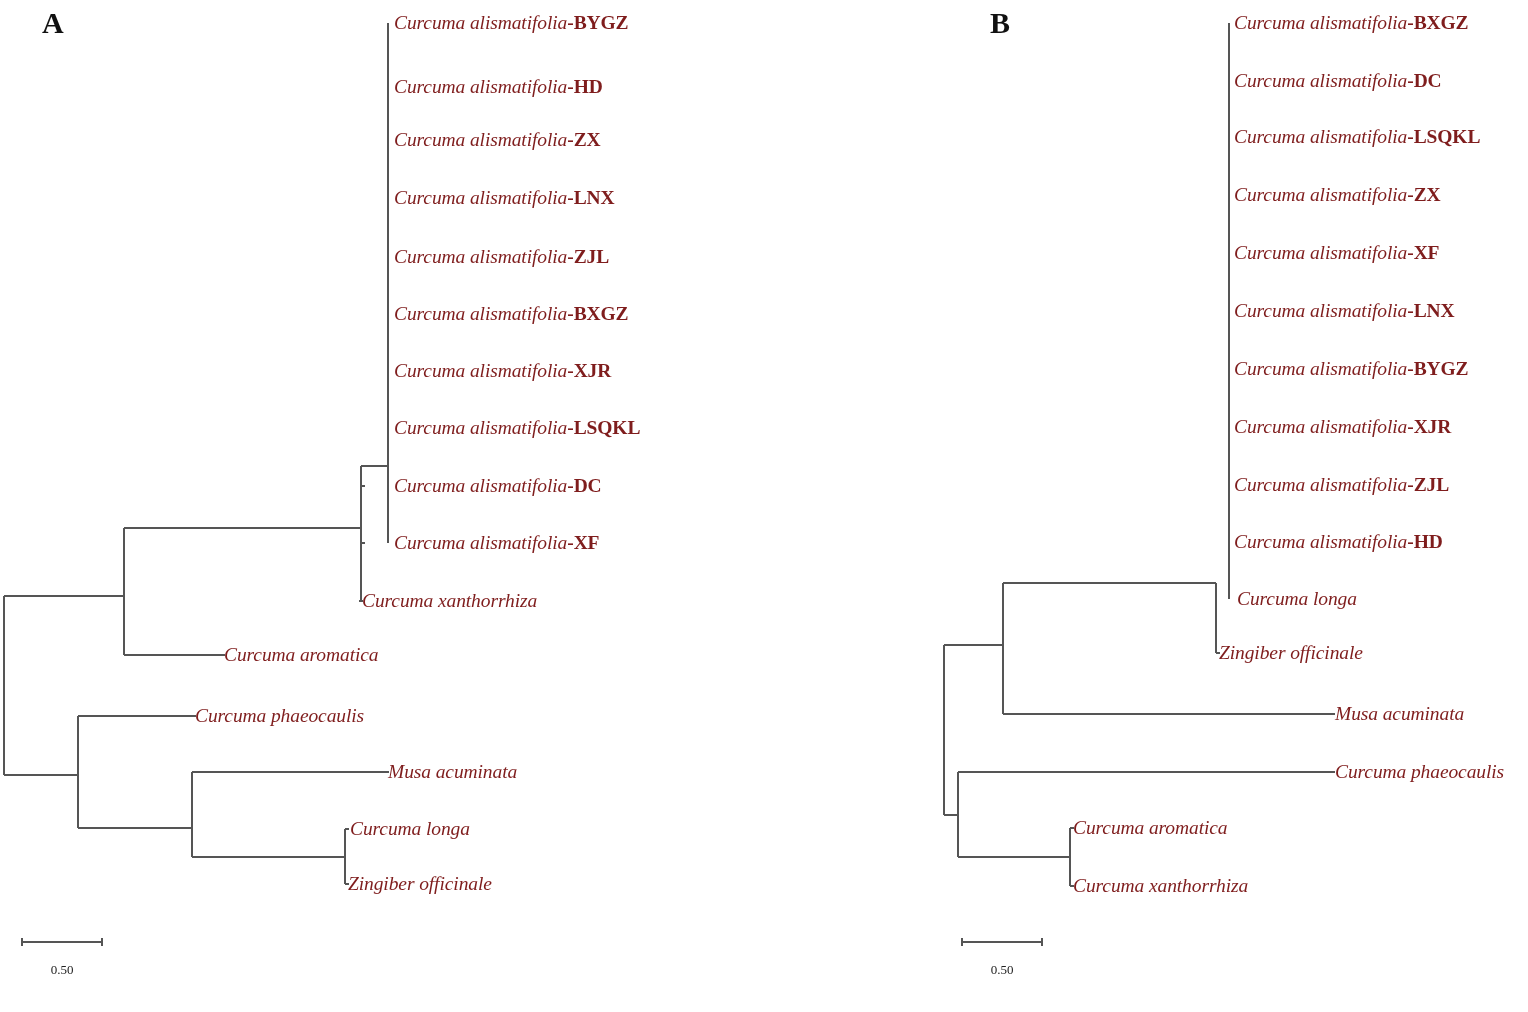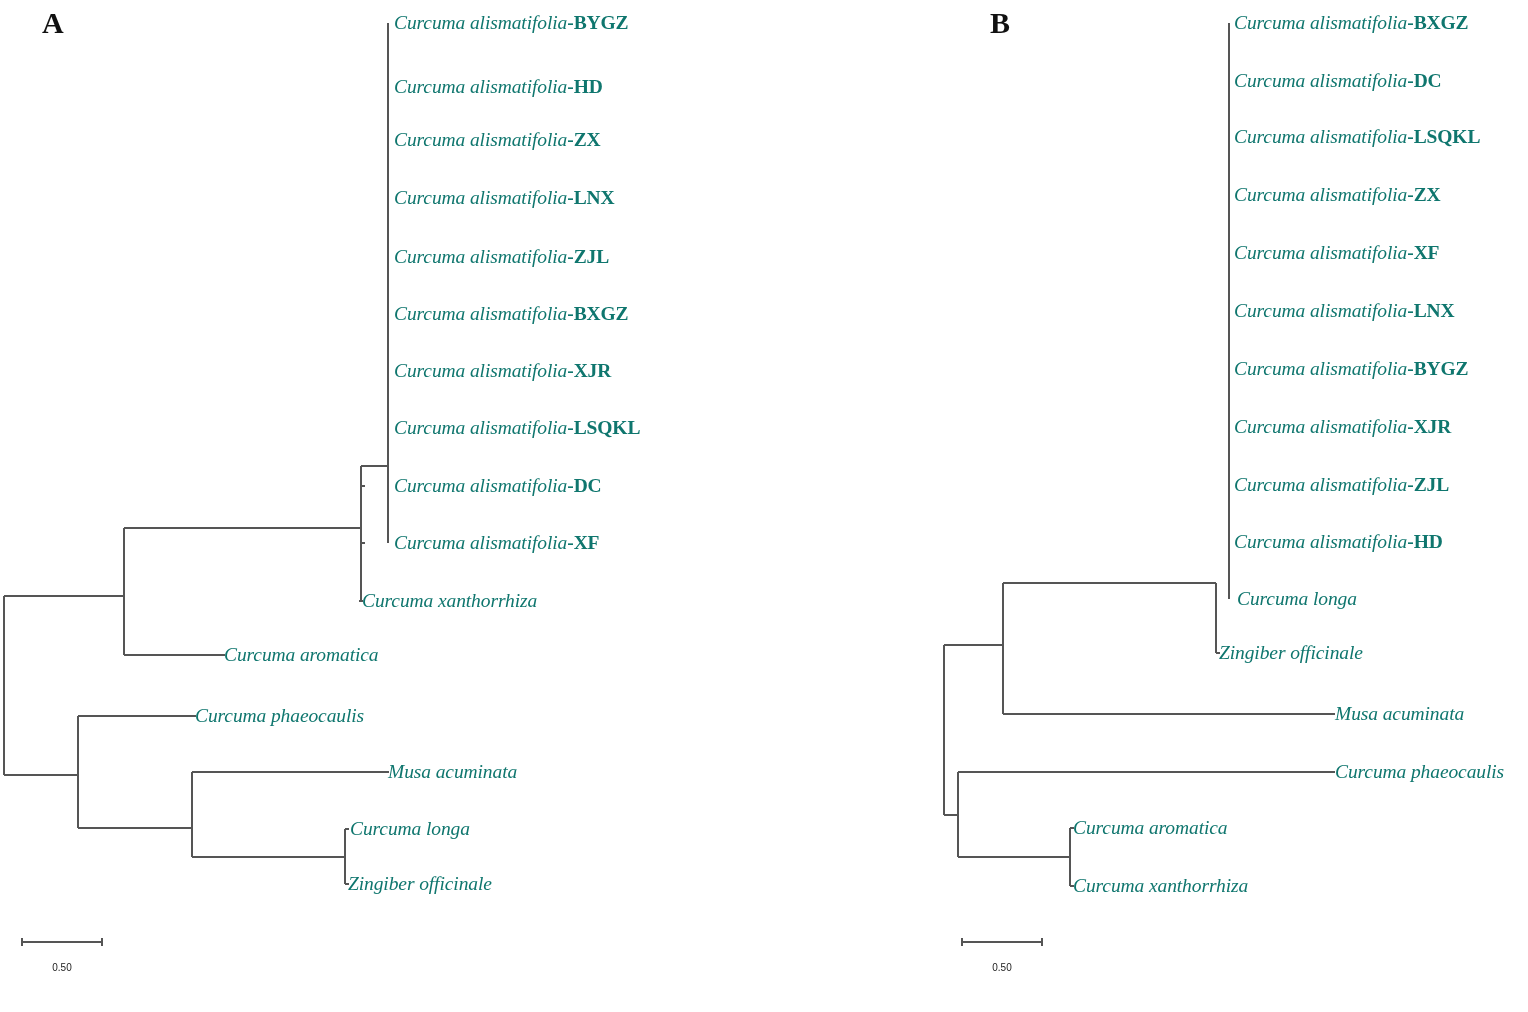--- a/index.html
+++ b/index.html
@@ -21,21 +21,21 @@
     font-family: "Liberation Serif", "DejaVu Serif", serif;
     font-weight: bold;
     font-size: 30px;
     color: #111111;
     line-height: 1;
   }
   .taxon-label {
     position: absolute;
     font-family: "Liberation Serif", "DejaVu Serif", serif;
     font-size: 19.5px;
-    color: #0f766e;
+    color: #7f1d1d;
     white-space: nowrap;
     transform: translateY(-50%);
     letter-spacing: -0.1px;
   }
   .taxon-label .sci {
     font-style: italic;
   }
   .taxon-label .strain {
     font-style: normal;
     font-weight: bold;
@@ -43,22 +43,22 @@
   .tree-svg {
     position: absolute;
     left: 0;
     top: 0;
     width: 1528px;
     height: 1012px;
     pointer-events: none;
   }
   .scale-label {
     position: absolute;
-    font-family: Liberation Sans, sans-serif;
-    font-size: 10px;
+    font-family: Liberation Serif, serif;
+    font-size: 13px;
     color: #222222;
     transform: translateX(-50%);
     white-space: nowrap;
   }
 </style>
 </head>
 <body>
 
 <div id="figure">
 

